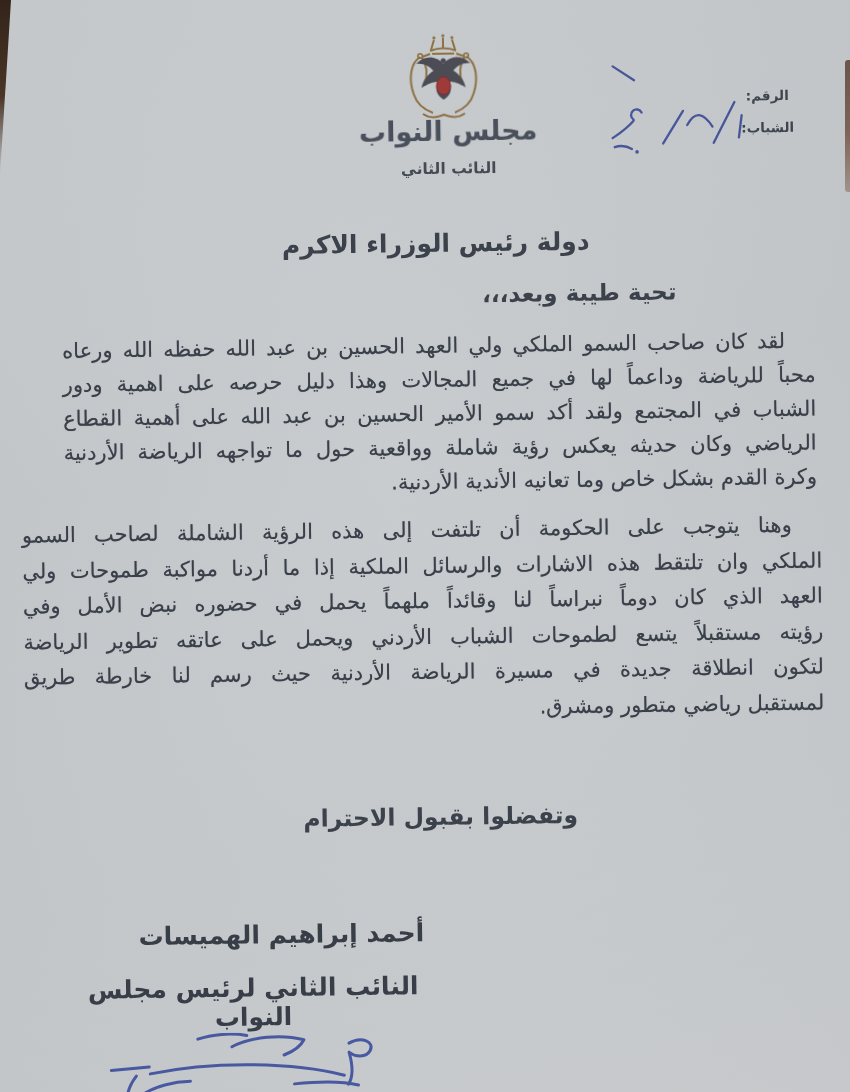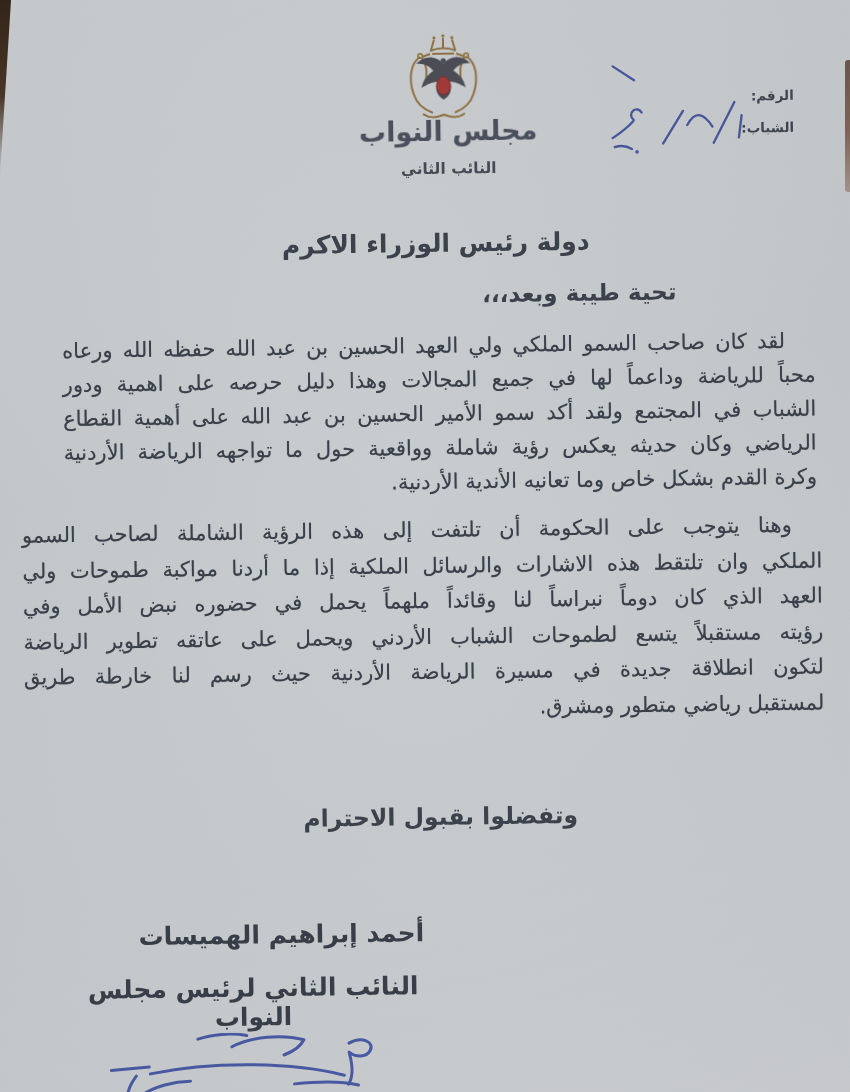--- a/index.html
+++ b/index.html
@@ -27,21 +27,21 @@
     position:absolute; top:116px; left:0; width:100%; text-align:center; transform:translateX(29px);
     font-size:27px; font-weight:bold; color:#4a505b; letter-spacing:1px; filter:blur(.25px);
   }
   .masthead-office {
     position:absolute; top:160px; left:0; width:100%; text-align:center; transform:translateX(29px);
     font-size:15.5px; font-weight:bold; color:#454b55;
   }
 
   .refs { position:absolute; top:92px; right:50px; direction:rtl; text-align:right;
           font-size:13.5px; font-weight:bold; color:#3f4550; }
-  .refs .ref-row { margin-bottom:16px; }
+  .refs .ref-row { margin-bottom:16px;text-align:center; }
   .pen { stroke:#3d4d96; fill:none; stroke-width:2.3; stroke-linecap:round; stroke-linejoin:round; opacity:.92; }
   .date-scribble { position:absolute; top:66px; right:92px; width:142px; height:96px; }
 
   .recipient {
     position:absolute; top:229px; left:0; width:100%; text-align:center; transform:translateX(15px);
     font-size:25px; font-weight:bold; color:#3c424c;
   }
   .salutation { position:absolute; top:282px; right:170px; direction:rtl;
     font-size:23px; font-weight:bold; color:#3c424c; }
 

